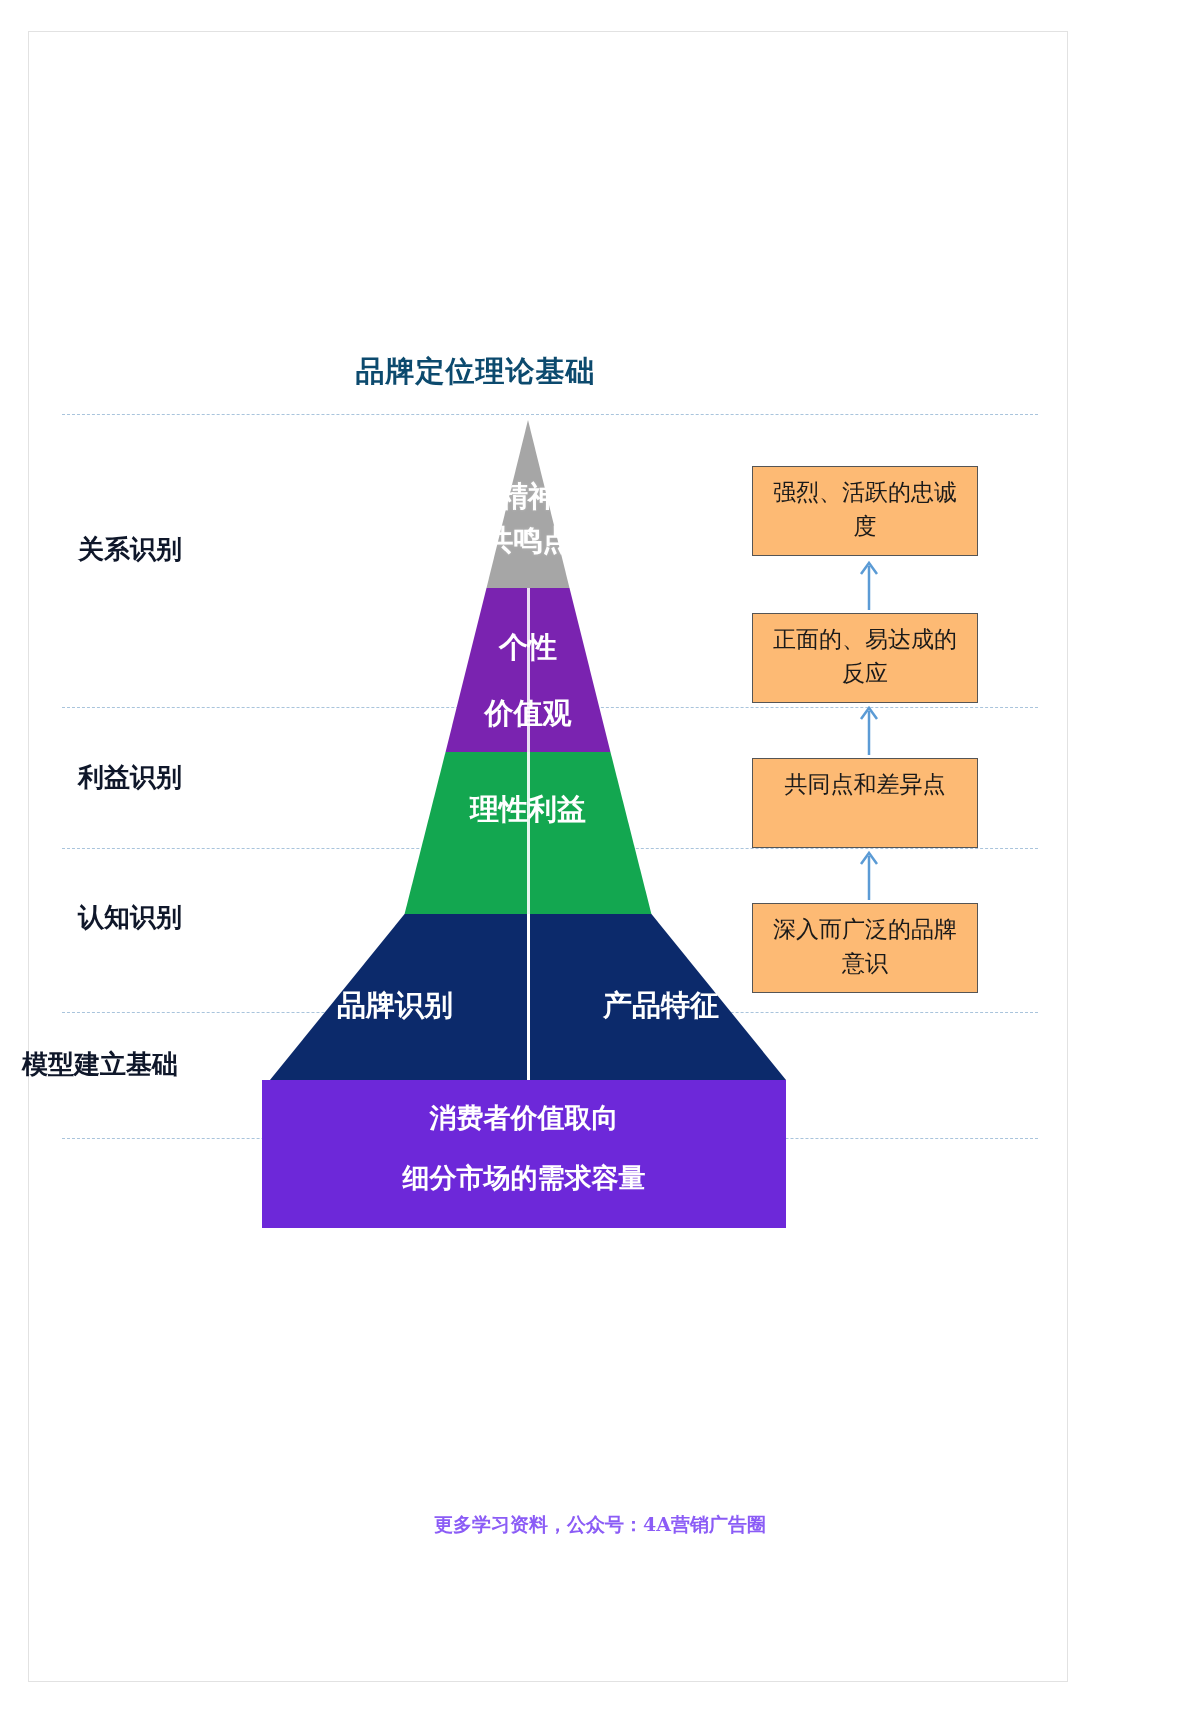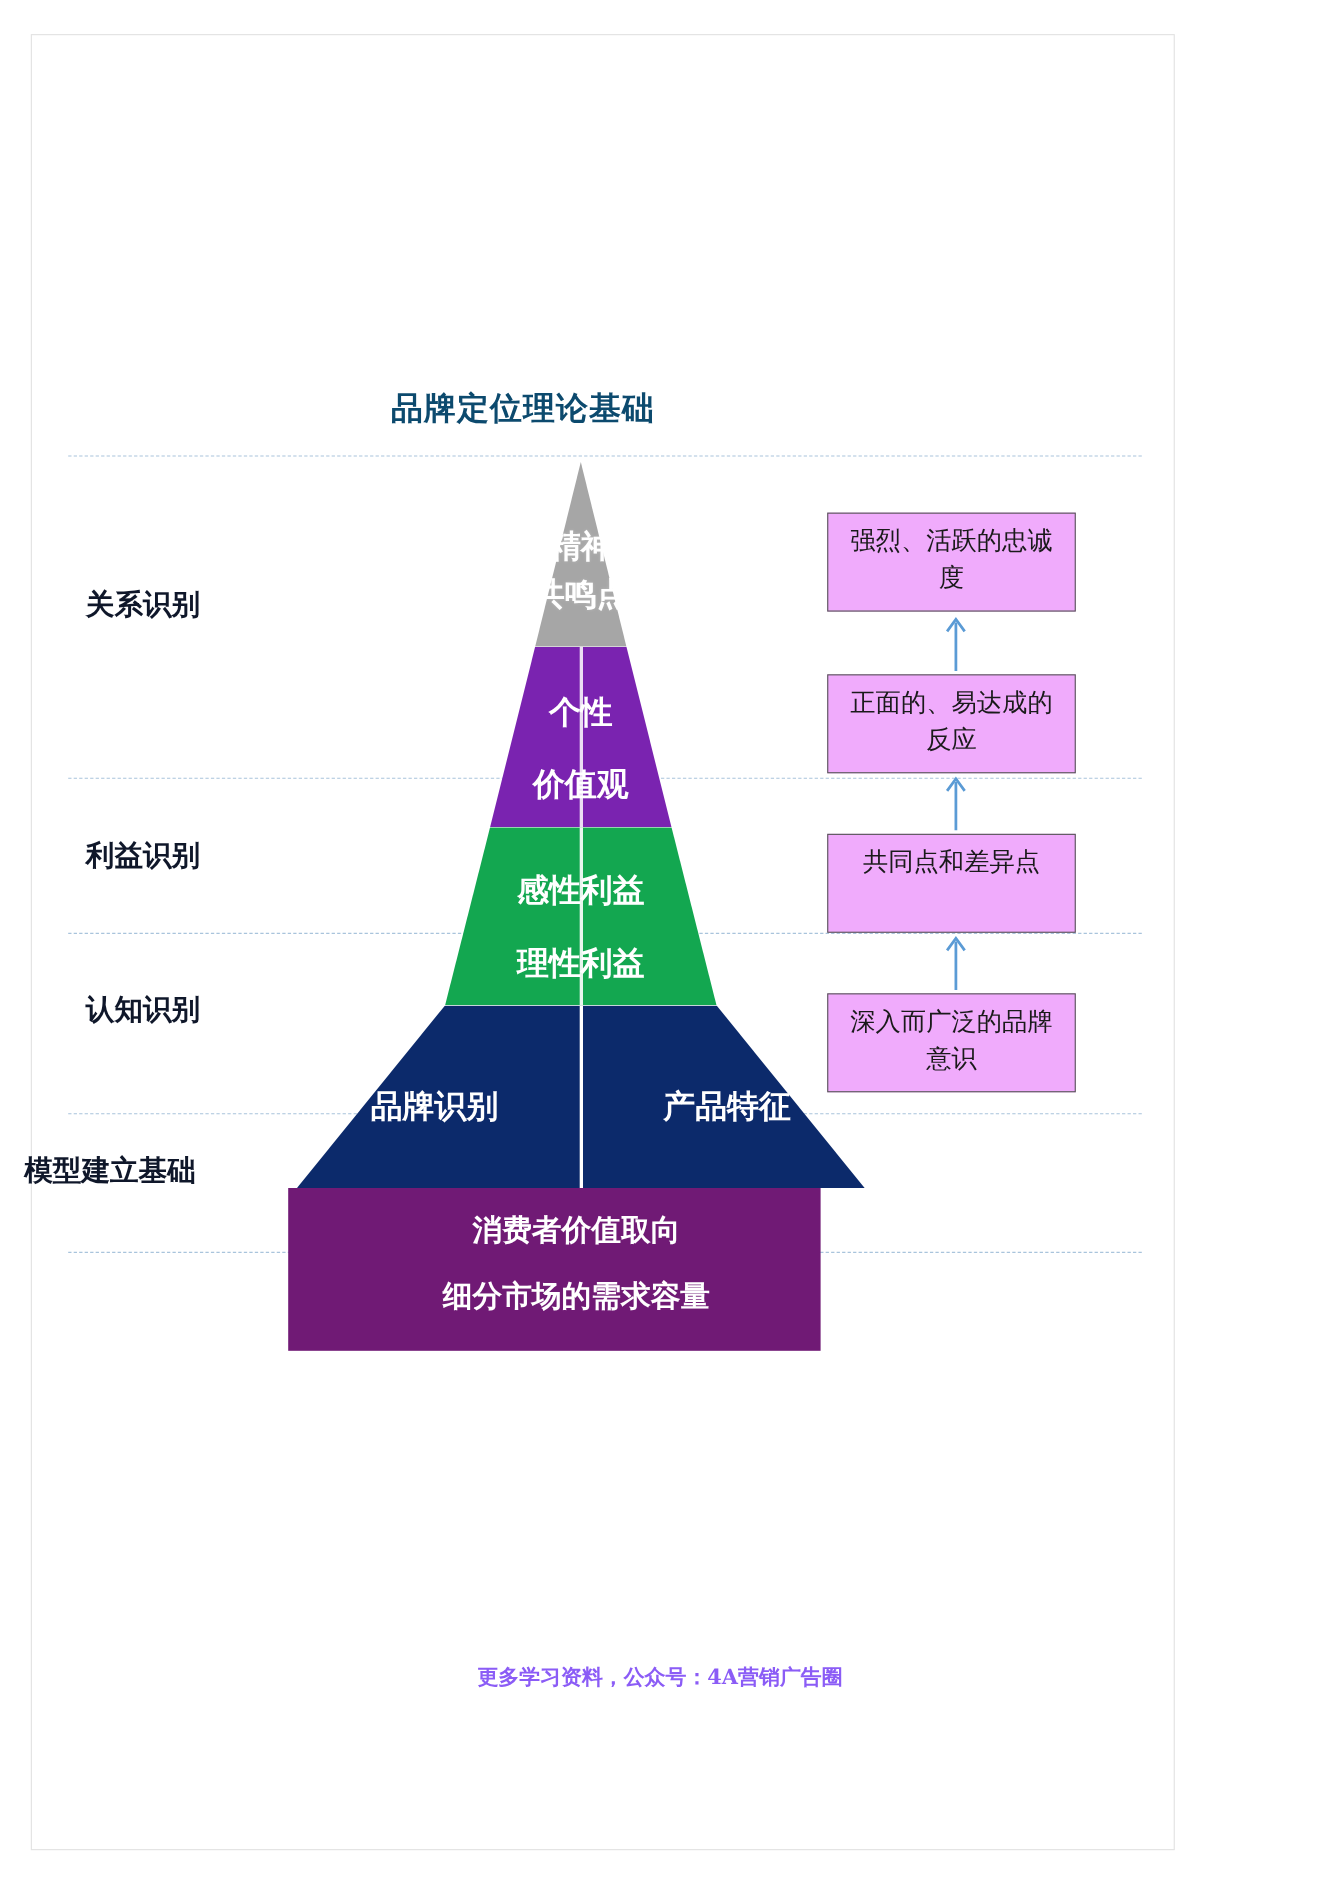--- a/index.html
+++ b/index.html
@@ -23,27 +23,27 @@
   #pyramid{position:absolute;left:262px;top:420px;width:532px;height:660px;}
   .band{position:absolute;left:0;width:532px;overflow:hidden;}
   .band .shape{position:absolute;left:0;top:0;width:532px;height:100%;}
   .band .txt{position:absolute;left:0;top:0;width:532px;height:100%;
              color:#ffffff;font-weight:bold;text-align:center;
              font-family:"DejaVu Sans","Liberation Sans",sans-serif;}
 
   .vline{position:absolute;left:265px;width:3px;background:#ffffff;}
 
   
-  #base{position:absolute;left:262px;top:1080px;width:484px;height:148px;background:#701a75;}
+  #base{position:absolute;left:262px;top:1080px;width:524px;height:148px;background:#6d28d9;}
   #base .bt{position:absolute;left:0;width:524px;text-align:center;color:#ffffff;
             font-size:27px;font-weight:bold;
             font-family:"DejaVu Sans","Liberation Sans",sans-serif;}
 
   
-  .rbox{position:absolute;border:1.5px solid #555555;background:#f0abfc;box-sizing:border-box;
+  .rbox{position:absolute;border:1.5px solid #555555;background:#fdba74;box-sizing:border-box;
         color:#1a1a1a;font-size:23px;line-height:34px;text-align:center;padding:8px 10px 0 10px;
         font-family:"DejaVu Sans","Liberation Sans",sans-serif;}
   .arrow{position:absolute;width:22px;}
 
   
   #footer{position:absolute;left:0;top:1512px;width:1200px;text-align:center;
           font-size:19px;font-weight:bold;color:#8b5cf6;
           font-family:"DejaVu Serif","Liberation Serif",serif;}
 </style>
 </head>
@@ -82,21 +82,20 @@
       <div class="txt" style="font-size:29px;padding-top:26px;line-height:66px;">
         <div>个性</div>
         <div>价值观</div>
       </div>
     </div>
 
     <div class="band" style="top:332px;height:162px">
       <div class="shape" style="background:#13a750;clip-path:polygon(34.5% 0%, 65.5% 0%, 73.2% 100%, 26.8% 100%);"></div>
       <div class="vline" style="top:0;height:162px;opacity:.9"></div>
       <div class="txt" style="font-size:29px;padding-top:24px;line-height:66px;">
-        <div>感性利益</div>
         <div>理性利益</div>
       </div>
     </div>
 
     <div class="band" style="top:494px;height:166px">
       <div class="shape" style="background:#0c2a6b;clip-path:polygon(26.8% 0%, 73.2% 0%, 98.5% 100%, 1.5% 100%);"></div>
       <div class="vline" style="top:0;height:166px;"></div>
       <div class="txt" style="display:flex;align-items:flex-start;padding-top:72px;font-size:29px;justify-content:center;">
         <div style="flex:1;text-align:center;">品牌识别</div>
         <div style="flex:1;text-align:center;">产品特征</div>

